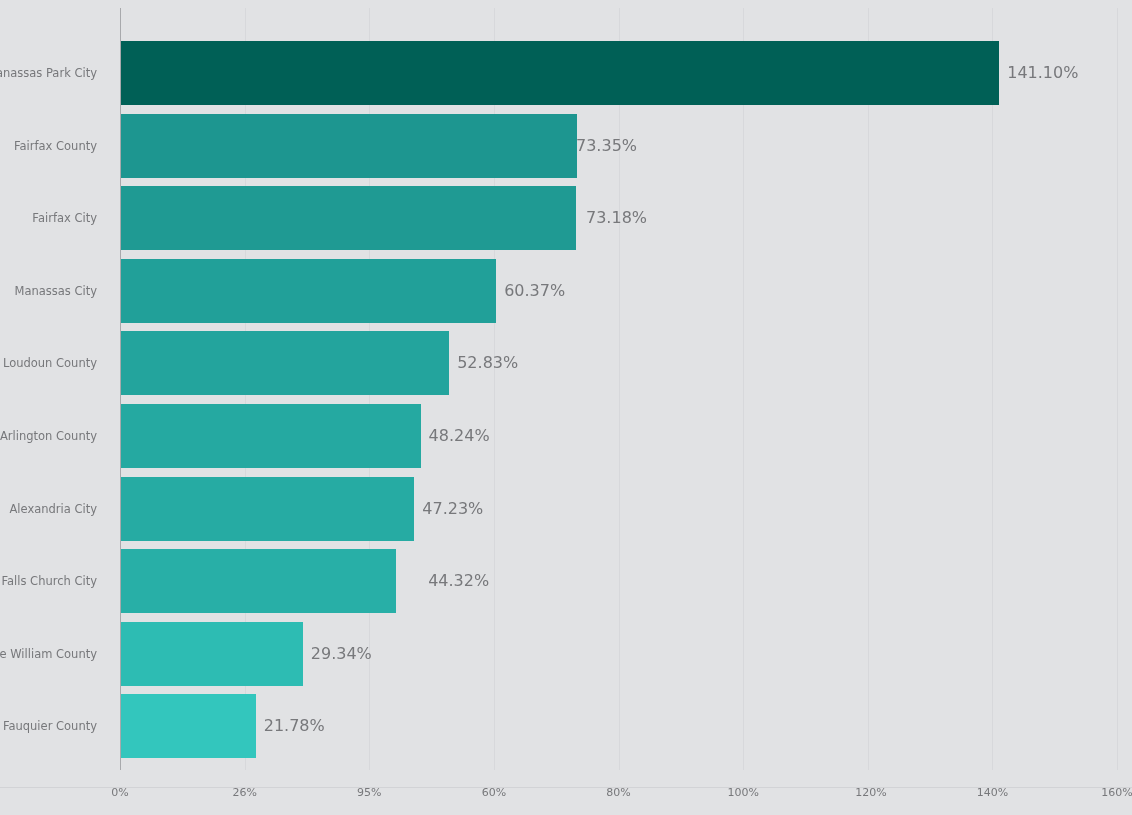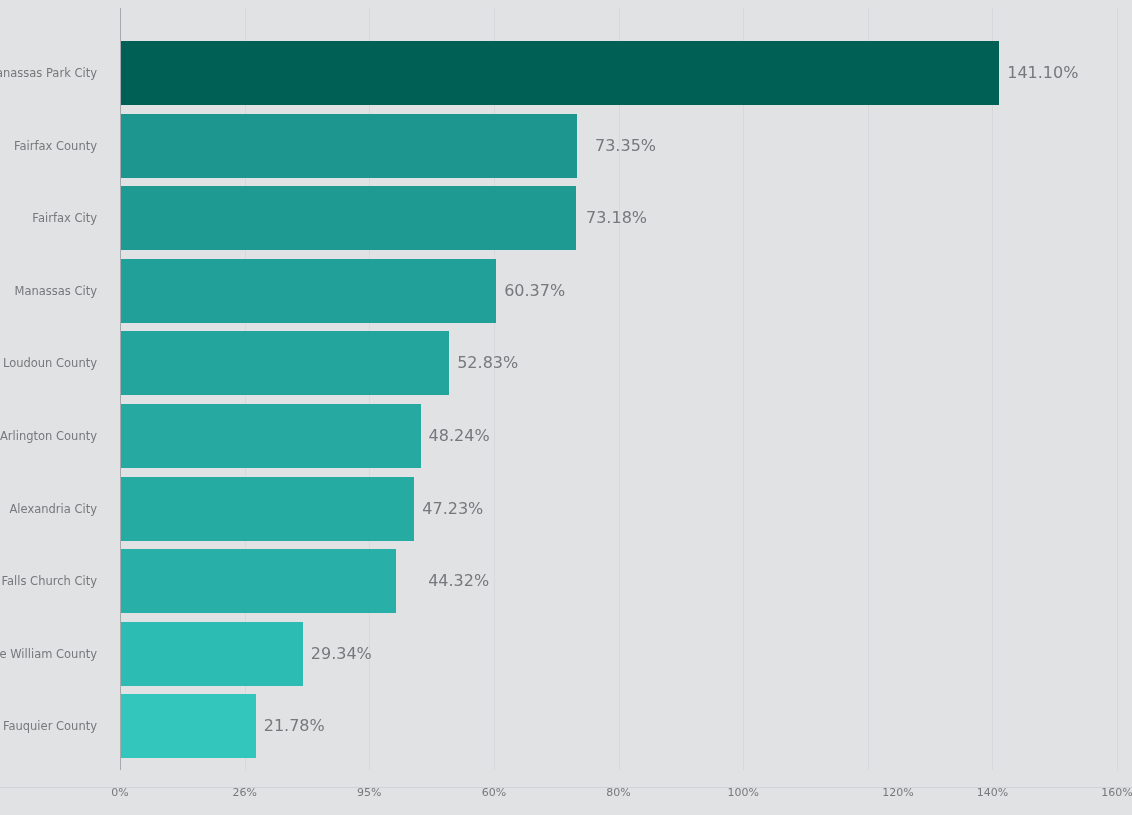--- a/index.html
+++ b/index.html
@@ -128,21 +128,21 @@
       </div>
     <div id="bars">
         <div class="row" style="top: 33px;">
           <div class="cat-label">Manassas Park City</div>
           <div class="bar" title="Manassas Park City 141.10%" style="width: 879.229px; background: rgb(0, 96, 86);"></div>
           <div class="bar-value" style="left: 879.229px;">141.10%</div>
         </div>
         <div class="row" style="top: 105.6px;">
           <div class="cat-label">Fairfax County</div>
           <div class="bar" title="Fairfax County 73.35%" style="width: 457.062px; background: rgb(29, 150, 144);"></div>
-          <div class="bar-value" style="left: 467px;">73.35%</div>
+          <div class="bar-value" style="left: 448px;">73.35%</div>
         </div>
         <div class="row" style="top: 178.2px;">
           <div class="cat-label">Fairfax City</div>
           <div class="bar" title="Fairfax City 73.18%" style="width: 456.003px; background: rgb(31, 154, 147);"></div>
           <div class="bar-value" style="left: 456.003px; padding-left: 10px;">73.18%</div>
         </div>
         <div class="row" style="top: 250.8px;">
           <div class="cat-label">Manassas City</div>
           <div class="bar" title="Manassas City 60.37%" style="width: 376.181px; background: rgb(33, 160, 153);"></div>
           <div class="bar-value" style="left: 376.181px;">60.37%</div>
@@ -183,18 +183,18 @@
   <div id="axis-line"></div>
   <div id="axis-baseline"></div>
 
   <div id="x-ticks">
       <div class="xtick" style="left: 120px;">0%</div>
       <div class="xtick" style="left: 244.625px;">26%</div>
       <div class="xtick" style="left: 369.25px;">95%</div>
       <div class="xtick" style="left: 493.875px;">60%</div>
       <div class="xtick" style="left: 618.5px;">80%</div>
       <div class="xtick" style="left: 743.125px;">100%</div>
-      <div class="xtick" style="left: 898px;">120%</div>
+      <div class="xtick" style="left: 871px;">120%</div>
       <div class="xtick" style="left: 992.375px;">140%</div>
       <div class="xtick" style="left: 1117px;">160%</div>
     </div>
 
 </div>
 
 </body></html>

